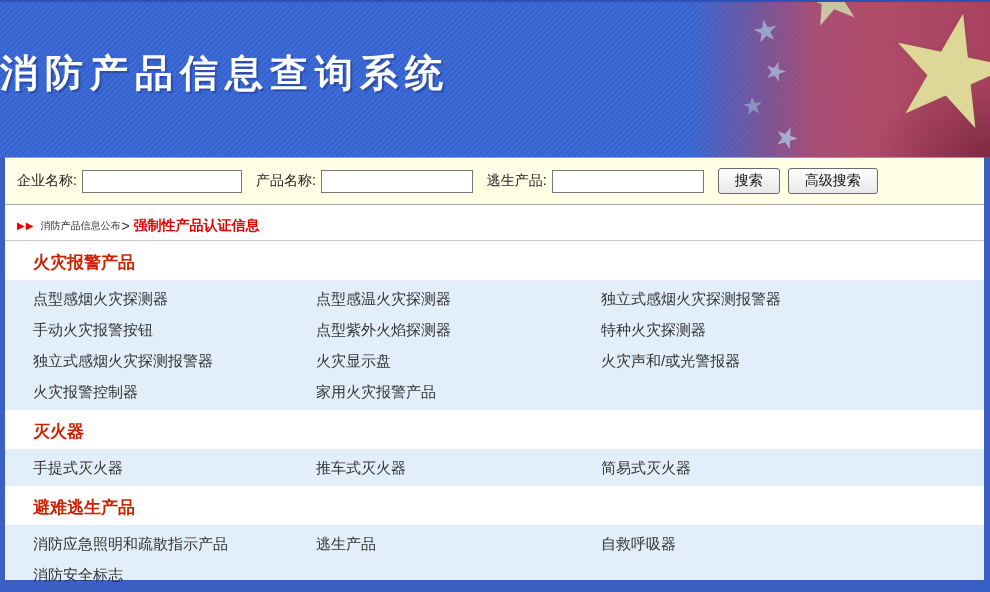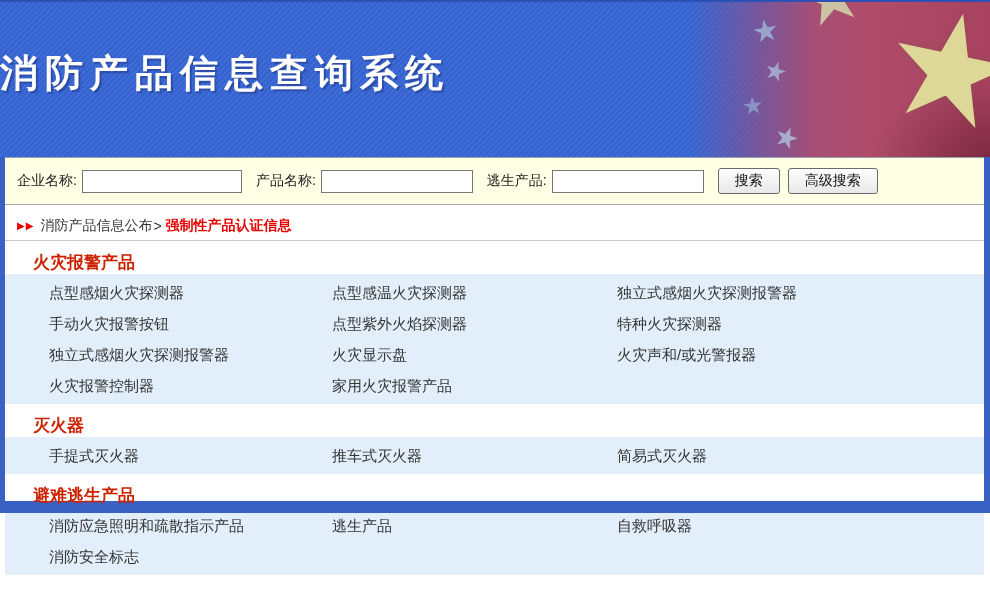--- a/index.html
+++ b/index.html
@@ -31,21 +31,21 @@
   }
   .flag .star { position:absolute; line-height:1; }
   .star-big   { right:-28px; top:-8px;  font-size:150px; color:#ded898; transform:rotate(12deg); text-shadow:0 0 6px rgba(120,90,60,.35); }
   .star-top   { left:108px;  top:-42px; font-size:74px;  color:#cfd0a8; transform:rotate(-14deg); opacity:.9; }
   .star-s1 { left:62px; top:14px;  font-size:30px; color:#9fb2d4; opacity:.85; transform:rotate(-10deg); }
   .star-s2 { left:74px; top:56px;  font-size:26px; color:#a8bad8; opacity:.8;  transform:rotate(16deg); }
   .star-s3 { left:52px; top:92px;  font-size:24px; color:#93a8cc; opacity:.75; transform:rotate(-6deg); }
   .star-s4 { left:84px; top:122px; font-size:28px; color:#aebdd8; opacity:.85; transform:rotate(20deg); }
 
   
-  .frame { border-left:5px solid #3a60c4; border-right:6px solid #3a60c4; height:344px; background:#fff; }
+  .frame { border-left:5px solid #3a60c4; border-right:6px solid #3a60c4; height:423px; background:#fff; }
 
   
   .search-bar {
     height:48px; background:#ffffe6;
     border-top:1px solid #98a0b0; border-bottom:1px solid #a8a8a8;
     display:flex; align-items:center; padding-left:12px;
   }
   .search-label { font-size:14px; color:#222; margin-right:5px; white-space:nowrap; }
   .search-input {
     width:160px; height:23px; border:1px solid #777; background:#fff;
@@ -57,31 +57,31 @@
     background:linear-gradient(#fdfdfd,#e8e8e8); border:1px solid #6a6a6a; border-radius:3px;
     padding:3px 16px; margin-right:8px; white-space:nowrap; cursor:pointer;
   }
 
   
   .breadcrumb-row {
     margin-top:6px; height:30px; display:flex; align-items:center;
     padding-left:12px; border-bottom:1px solid #c8c8c8; background:#fff;
   }
   .crumb-arrows { color:#e60000; font-size:10px; letter-spacing:1px; margin-right:6px; }
-  .crumb-root { font-size:14px; color:#333; }
+  .crumb-root { font-size:10px; color:#333; }
   .crumb-sep { font-size:14px; color:#333; margin:0 4px 0 1px; }
   .crumb-current { font-size:14px; color:#e60000; font-weight:bold; }
 
   
   .section-title {
     background:#fff; color:#cc2200; font-weight:bold; font-size:17px;
-    padding:10px 0 0 28px;
+    padding:10px 0 6px 28px;
   }
   .link-block { background:#e2effa; padding:3px 0; }
-  .link-row { display:grid; grid-template-columns:283px 285px auto; padding-left:44px; }
+  .link-row { display:grid; grid-template-columns:283px 285px auto; padding-left:28px; }
   .product-link {
     font-size:15px; color:#333; text-decoration:none; line-height:31px;
     white-space:nowrap; cursor:pointer;
   }
   .product-link:empty { cursor:default; }
 
   
   .bottom-bar { height:12px; background:#3a60c4; }
 </style>
 </head>

